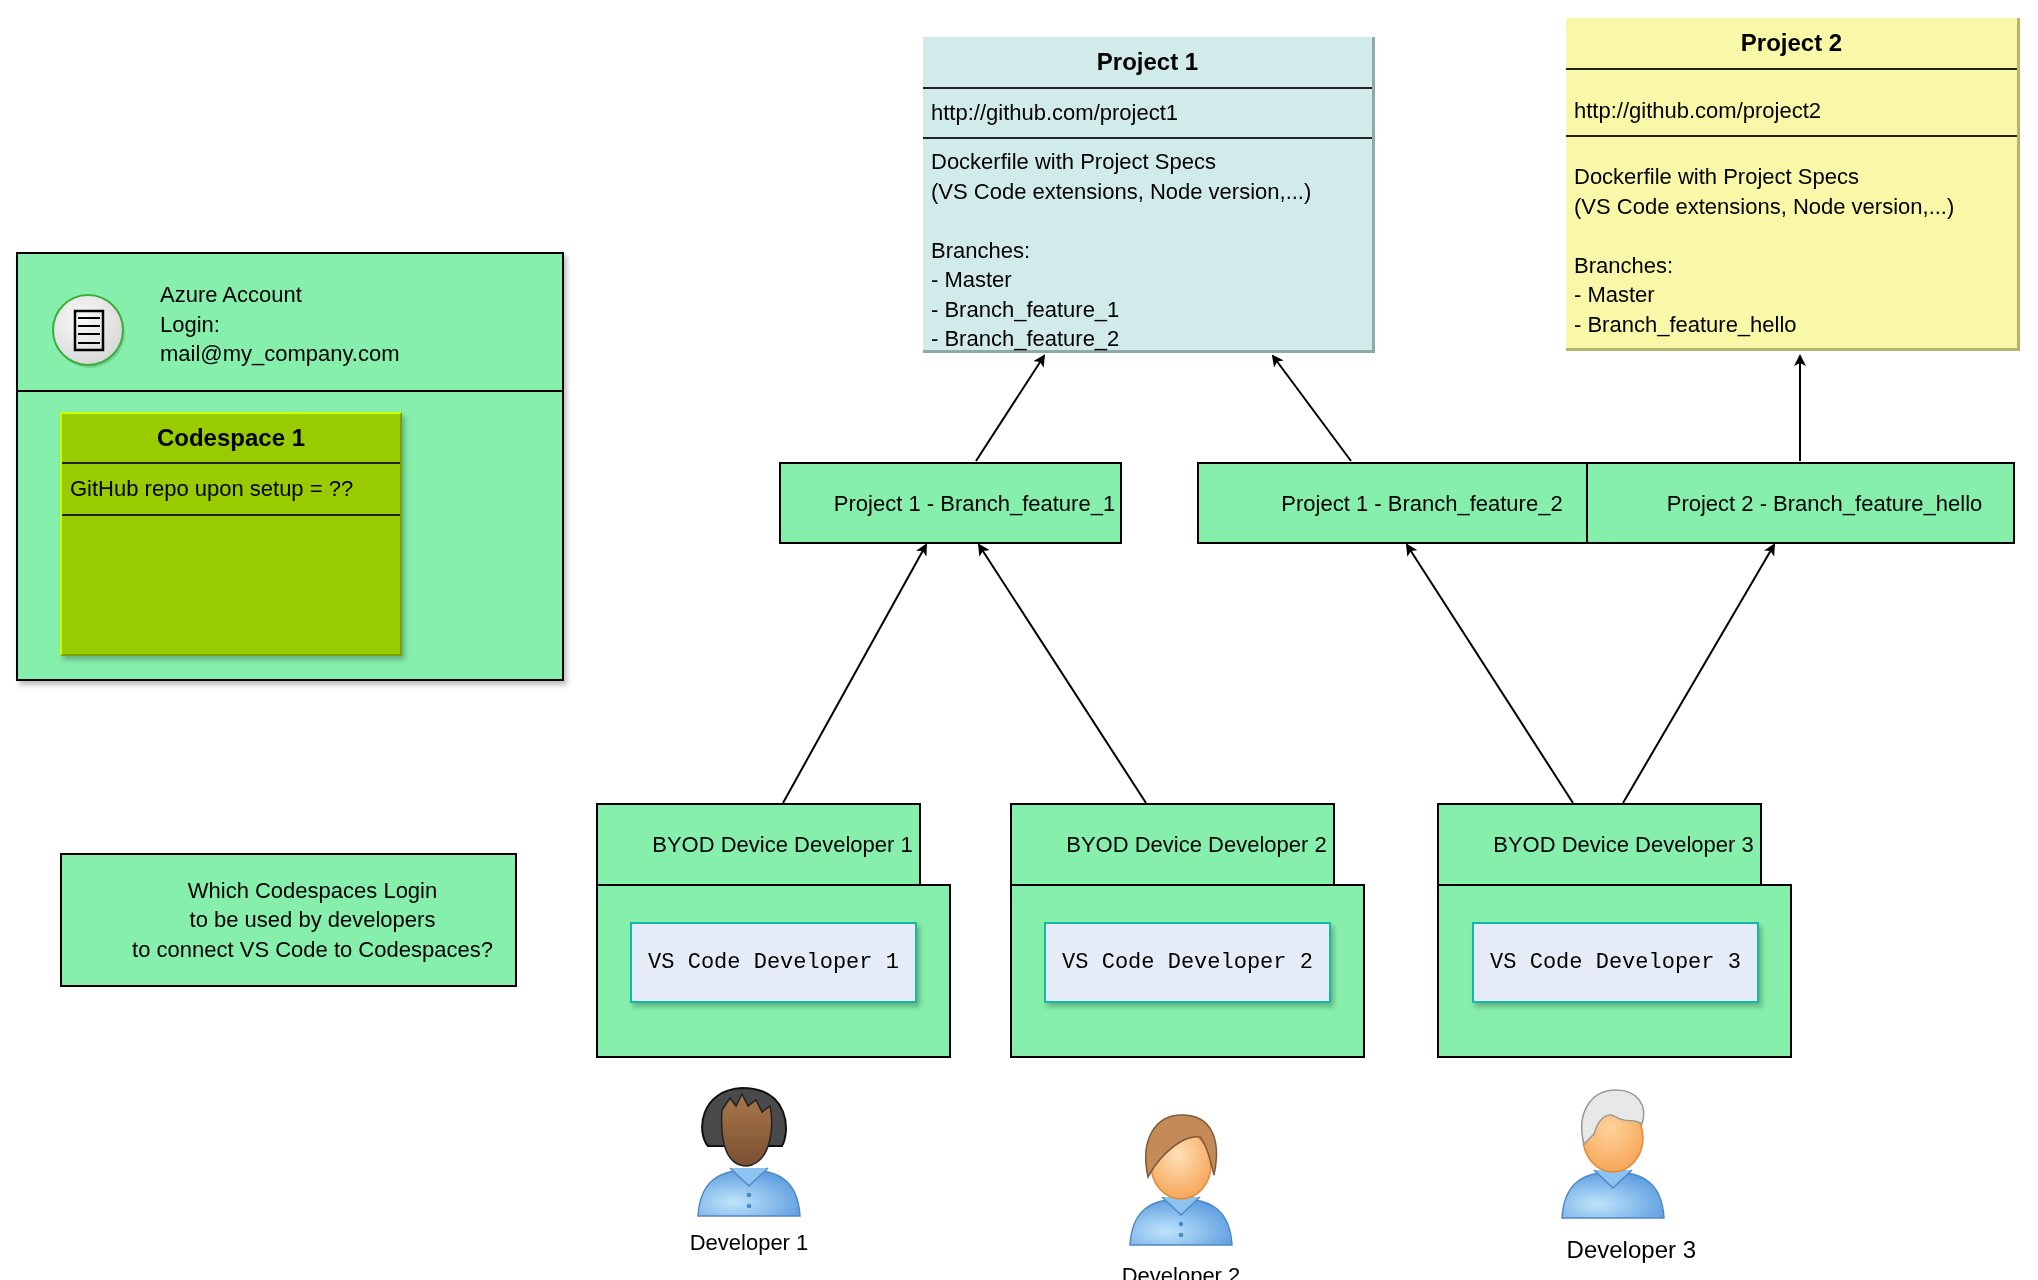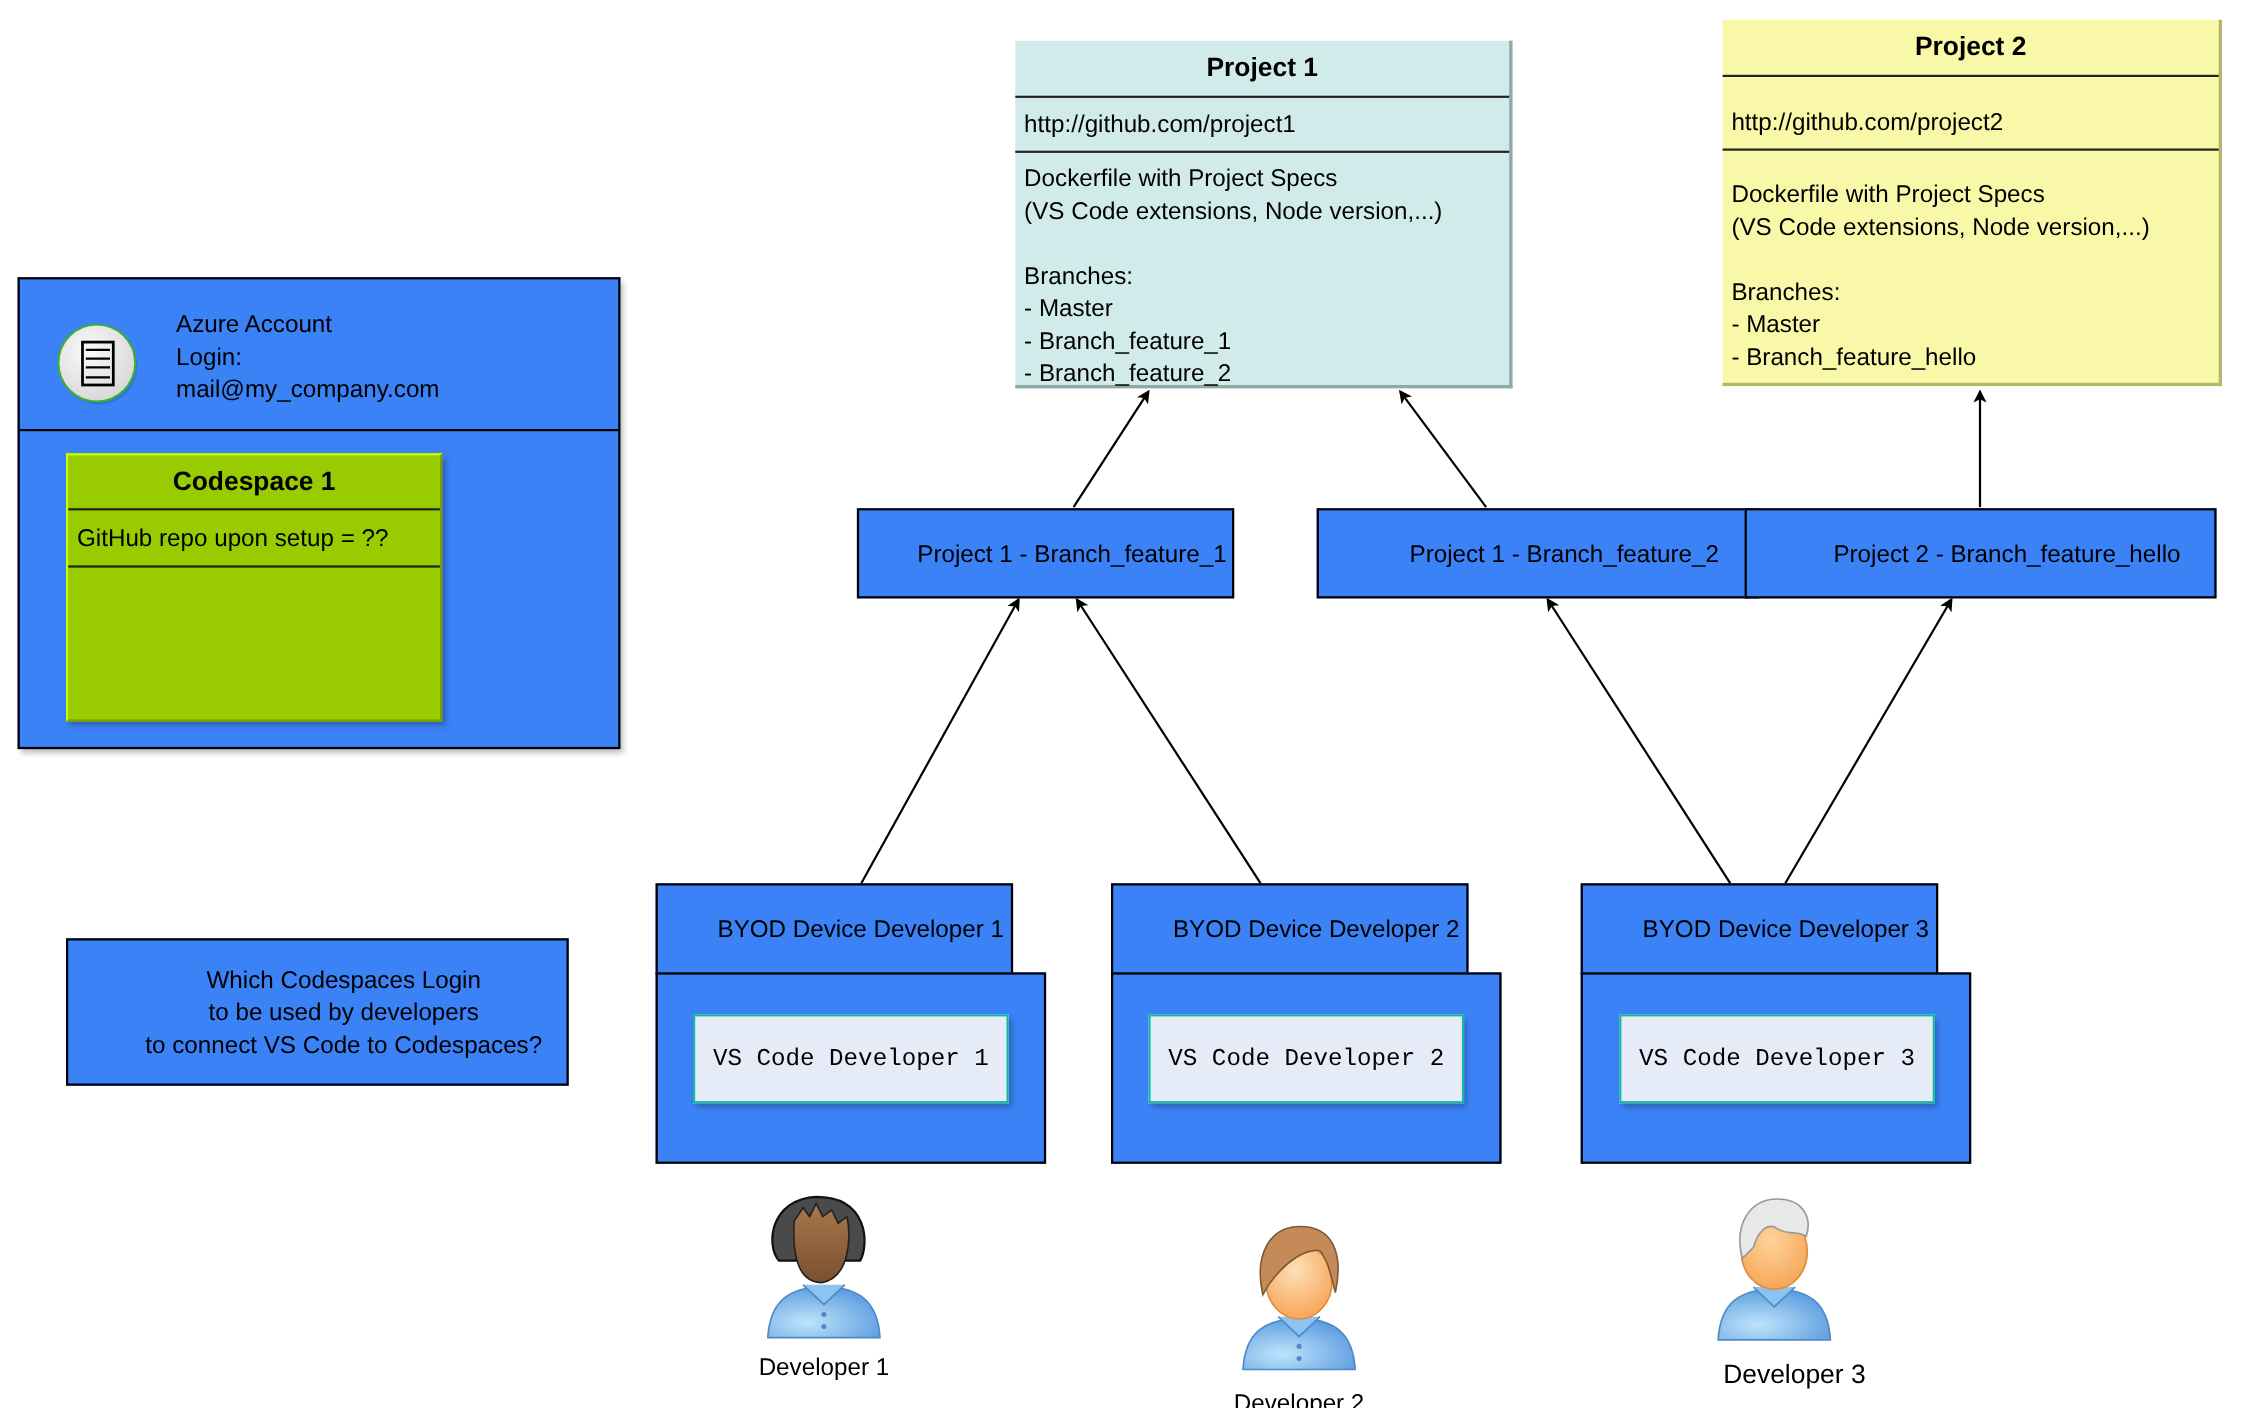--- a/index.html
+++ b/index.html
@@ -1,19 +1,19 @@
 <!DOCTYPE html>
 <html><head>
 <meta charset="utf-8">
 <style>
   html, body { margin: 0; padding: 0; background: #ffffff; }
   body { width: 2038px; height: 1280px; position: relative; overflow: hidden;
          font-family: "Liberation Sans", sans-serif; color: #000; }
   .abs { position: absolute; box-sizing: border-box; }
-  .box { border: 2px solid #000; background: #3b82f6; padding-left: 48px; }
+  .box { border: 2px solid #000; background: #86efac; padding-left: 48px; }
   .center { display: flex; align-items: center; justify-content: center; text-align: center; }
   .shadow { box-shadow: 3px 4px 5px rgba(0,0,0,0.25); }
   .lbl { font-size: 22px; line-height: 29px; white-space: pre-line; }
 
   
   .cls { position: absolute; box-sizing: border-box; display: flex; flex-direction: column; }
   .cls .hdr { font-weight: bold; font-size: 24px; text-align: center; height: 50px; line-height: 50px; border-bottom: 2px solid #222; }
   .cls .url { font-size: 22px; height: 48px; line-height: 48px; padding-left: 8px; border-bottom: 2px solid #222; }
   .cls .body { font-size: 22px; line-height: 29.5px; padding: 8px 8px 0 8px; white-space: pre-line; }
 

